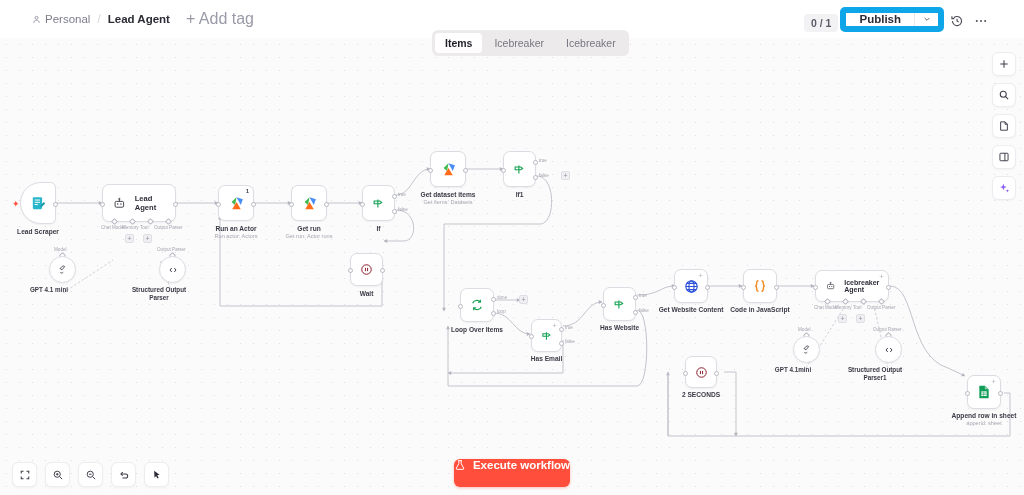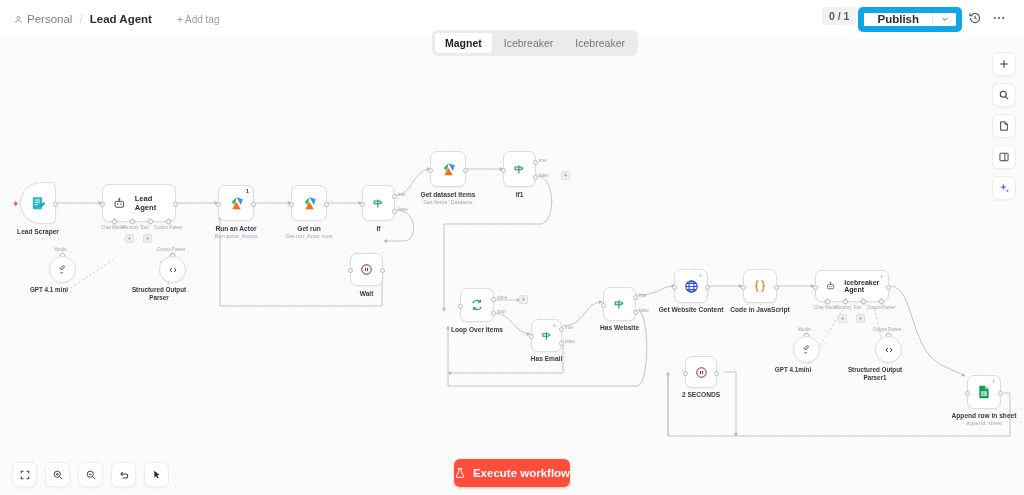--- a/index.html
+++ b/index.html
@@ -8,28 +8,28 @@
     font-family: "Liberation Sans", sans-serif;
     background:#fff;
     color:#2b2b35;
     -webkit-font-smoothing: antialiased;
   }
 
   
   .topbar {
     position:absolute; top:0; left:0; width:1024px; height:38px;
     background:#fff; display:flex; align-items:center;
-    padding:0 14px; z-index:40;
+    padding:0 32px; z-index:40;
   }
   .crumbs { display:flex; align-items:center; gap:7px; font-size:11.5px; }
   .crumb-personal { color:#7d7d8c; display:flex; align-items:center; gap:4px; }
   .crumb-sep { color:#d6d6de; font-size:12px; }
   .crumb-title { color:#2b2b35; font-weight:700; font-size:11.5px; }
-  .add-tag { color:#9a9aa8; font-size:10px; margin-left:18px; cursor:pointer; }
-  .top-right { margin-left:auto; display:flex; align-items:flex-start; gap:2px; }
+  .add-tag { color:#9a9aa8; font-size:16px; margin-left:9px; cursor:pointer; }
+  .top-right { margin-left:auto; display:flex; align-items:flex-end; gap:2px; }
   .counter {
     font-size:10.5px; color:#5b5b68; background:#f2f2f5;
     border-radius:4px; padding:3px 7px; font-weight:600;
   }
   .publish-group { display:flex; border:6px solid #0ea5e9; border-radius:5px; overflow:hidden; height:25px; }
   .publish-btn {
     background:#fff; border:none; font-size:11.5px; font-weight:700;
     color:#2b2b35; padding:0 13px; cursor:pointer; font-family:inherit;
   }
   .publish-caret {
@@ -135,21 +135,21 @@
   .btoolbar { position:absolute; left:12px; bottom:8px; display:flex; gap:8px; z-index:30; }
   .btool {
     width:25px; height:25px; background:#fff; border:1px solid #ececf1;
     border-radius:6px; display:flex; align-items:center; justify-content:center;
     cursor:pointer; color:#3f3f4b; box-shadow:0 1px 2px rgba(20,20,40,.04);
   }
   .exec-wrap { position:absolute; left:0; right:0; bottom:8px; display:flex; justify-content:center; z-index:30; }
   .exec-btn {
     background:#ff4f3c; color:#fff; border:none; border-radius:6px;
     height:28px; padding:0 0; font-size:11.5px; font-weight:700;
-    display:flex; align-items:center; gap:7px; cursor:pointer;
+    display:flex; gap:7px; cursor:pointer;
     font-family:inherit; box-shadow:0 1px 3px rgba(255,79,60,.35);
   }
 </style>
 </head>
 <body>
 
 <div class="topbar">
   <div class="crumbs">
     <span class="crumb-personal">
       <svg width="9" height="9" viewBox="0 0 16 16" fill="none" stroke="#8b8b99" stroke-width="1.5">
@@ -184,21 +184,21 @@
       <svg width="14" height="14" viewBox="0 0 16 16" fill="#4d4d59">
         <circle cx="3.2" cy="8" r="1.15"></circle>
           <circle cx="8" cy="8" r="1.15"></circle>
           <circle cx="12.8" cy="8" r="1.15"></circle>
       </svg>
     </div>
   </div>
 </div>
 
 <div class="tabs">
-  <div class="tab active">Magnet</div>
+  <div class="tab active">Items</div>
   <div class="tab">Icebreaker</div>
   <div class="tab">Icebreaker</div>
 </div>
 
 <div class="canvas">
 
 
   <svg class="edges">
     <defs>
       <marker id="ah" markerWidth="5" markerHeight="5" refX="3.6" refY="2.5" orient="auto">

